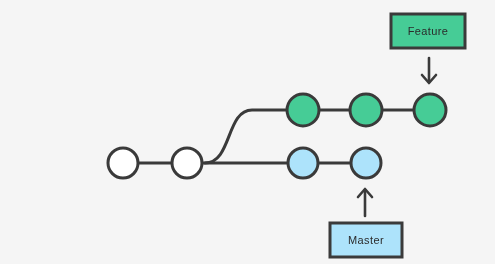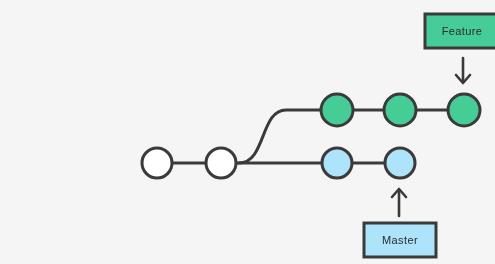--- a/index.html
+++ b/index.html
@@ -11,21 +11,20 @@
     height: 264px;
     background: #f5f5f5;
     font-family: "Liberation Sans", sans-serif;
     overflow: hidden;
   }
   #diagram-root {
     position: relative;
     width: 450px;
     height: 264px;
     background: #f5f5f5;
-    margin-left: 34px;
   }
   svg#git-graph {
     position: absolute;
     top: 0;
     left: 0;
     display: block;
   }
   .label-text {
     font-family: "Liberation Sans", sans-serif;
     font-size: 11px;

